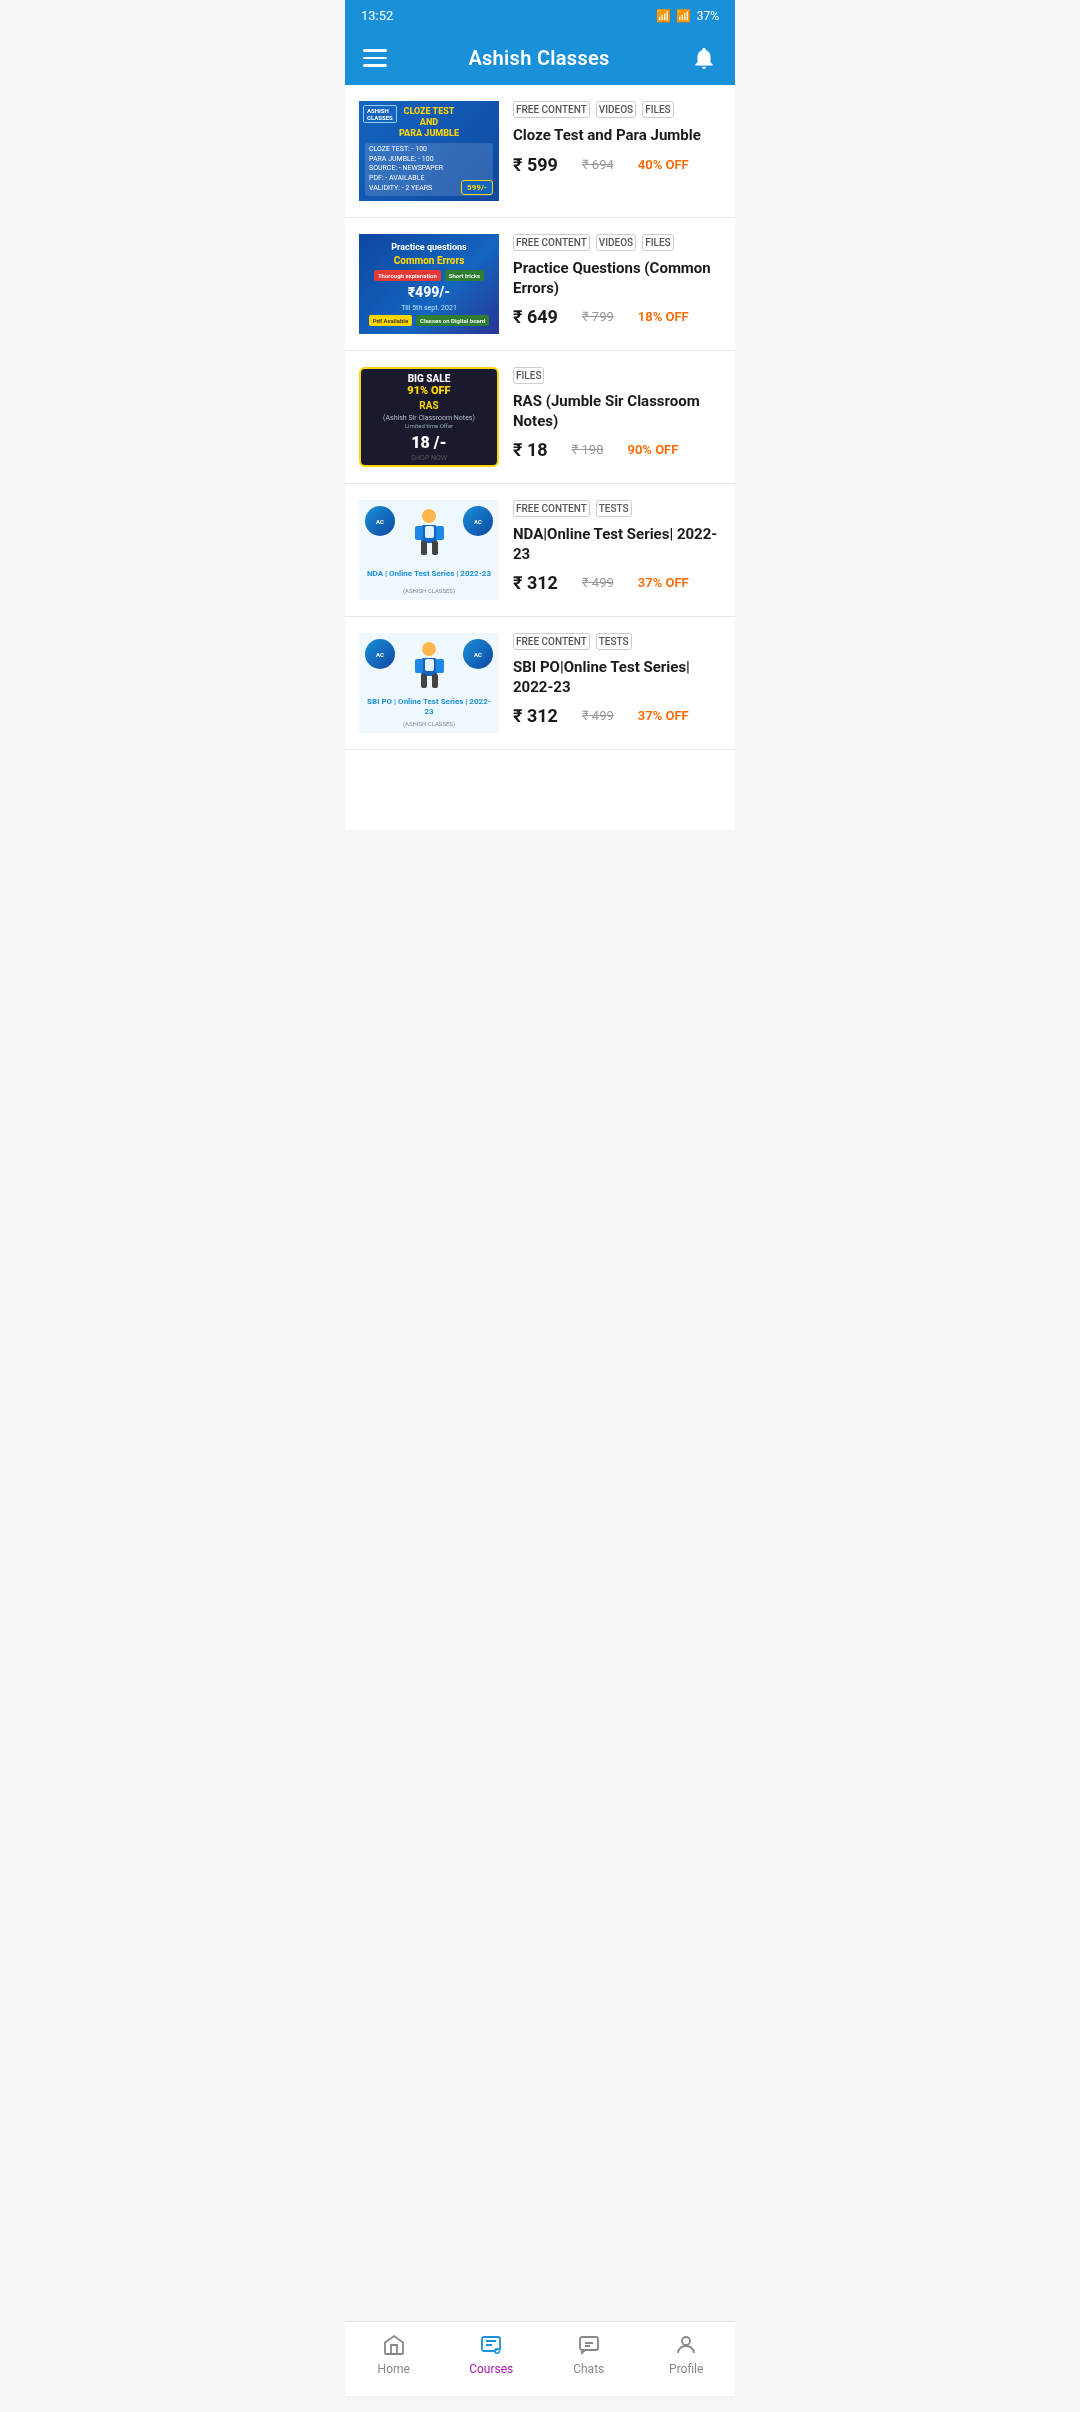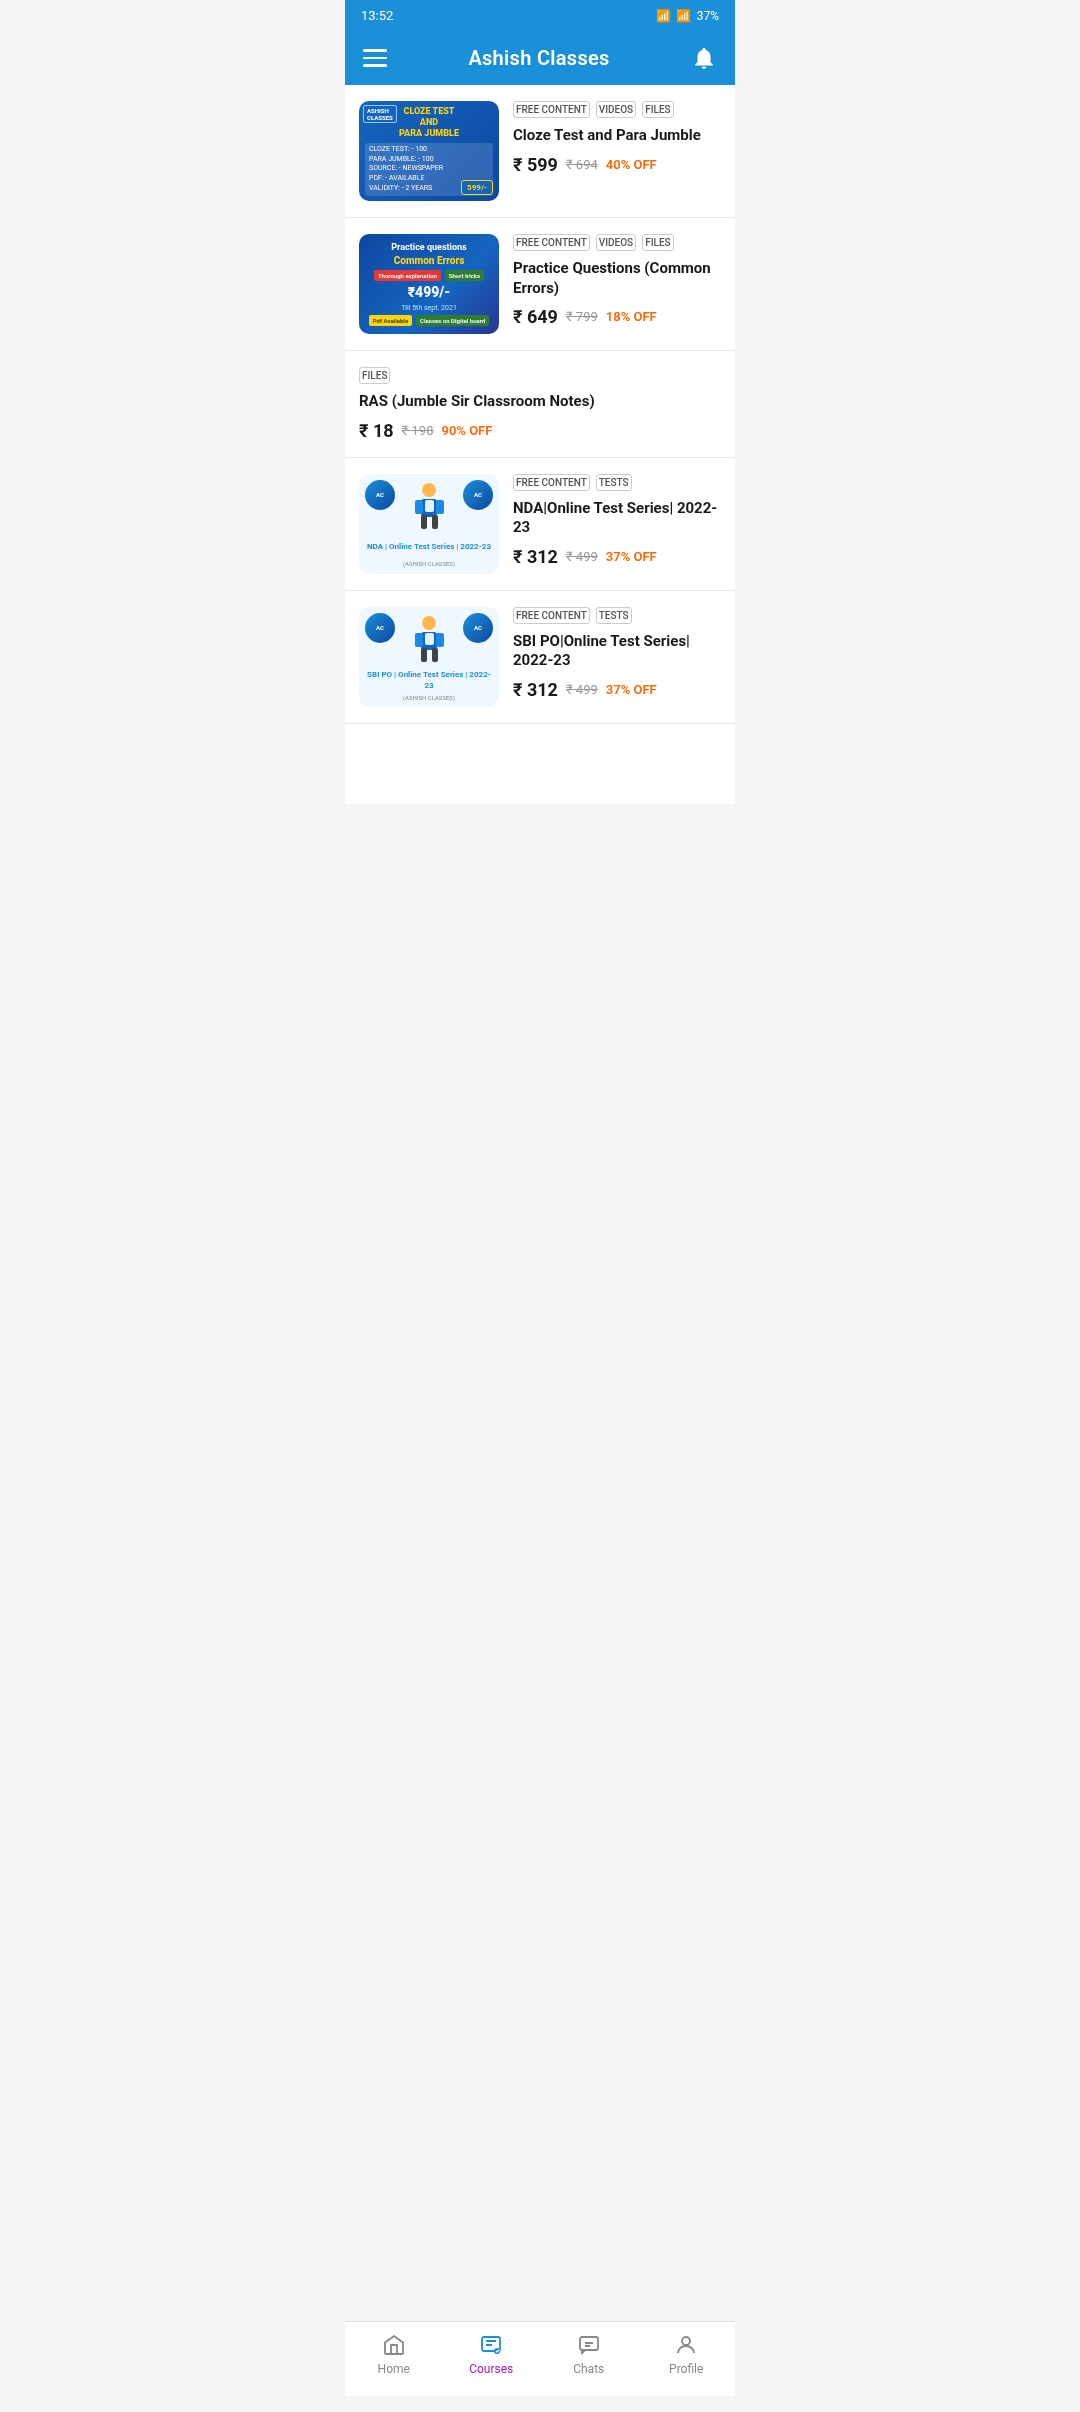--- a/index.html
+++ b/index.html
@@ -79,21 +79,21 @@
       padding: 16px 14px;
       border-bottom: 1px solid #e8e8e8;
       gap: 14px;
       cursor: pointer;
     }
 
     .course-thumbnail {
       width: 140px;
       min-width: 140px;
       height: 100px;
-      border-radius: 10px;
+      border-radius: 0;
       overflow: hidden;
       position: relative;
     }
 
     
     .thumb-cloze {
       background: linear-gradient(135deg, #1565c0 0%, #0d47a1 100%);
       width: 100%;
       height: 100%;
       display: flex;
@@ -312,21 +312,21 @@
     .course-title {
       font-size: 15px;
       font-weight: 700;
       color: #1a1a1a;
       line-height: 1.3;
       margin-bottom: 8px;
     }
     .price-row {
       display: flex;
       align-items: center;
-      gap: 8px;
+      gap: 24px;
     }
     .current-price {
       font-size: 18px;
       font-weight: 700;
       color: #1a1a1a;
     }
     .original-price {
       font-size: 13px;
       color: #999;
       text-decoration: line-through;
@@ -460,20 +460,31 @@
       <div class="course-title">Practice Questions (Common Errors)</div>
       <div class="price-row">
         <span class="current-price">₹ 649</span>
         <span class="original-price">₹ 799</span>
         <span class="discount">18% OFF</span>
       </div>
     </div>
   </div>
 
   <div class="course-item">
+    <div class="course-thumbnail">
+      <div class="thumb-ras">
+        <div class="big-sale">BIG SALE</div>
+        <div class="off-text">91% OFF</div>
+        <div class="ras-title">RAS</div>
+        <div class="subtitle">(Ashish Sir Classroom Notes)</div>
+        <div class="limited">Limited time Offer</div>
+        <div class="price-big">18 /-</div>
+        <div style="color:#555; font-size:7px; margin-top:2px">SHOP NOW</div>
+      </div>
+    </div>
     <div class="course-info">
       <div class="tags">
         <span class="tag">FILES</span>
       </div>
       <div class="course-title">RAS (Jumble Sir Classroom Notes)</div>
       <div class="price-row">
         <span class="current-price">₹ 18</span>
         <span class="original-price">₹ 198</span>
         <span class="discount">90% OFF</span>
       </div>

